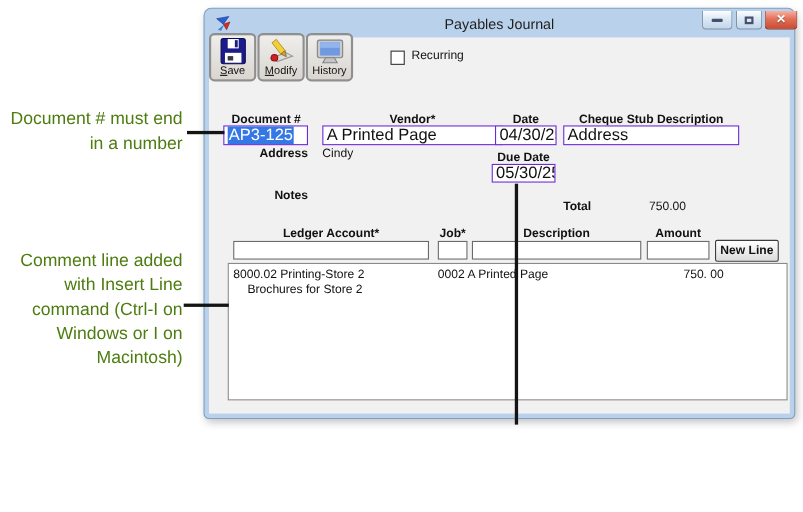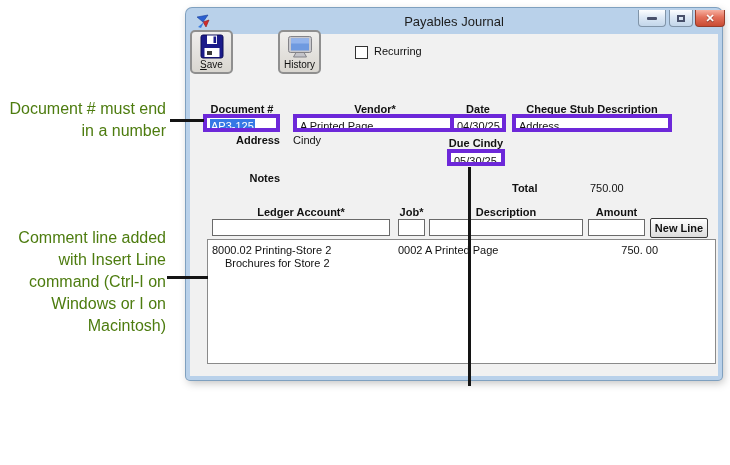--- a/index.html
+++ b/index.html
@@ -47,22 +47,22 @@
   .ul-first::first-letter { text-decoration:underline; }
 
   
   .checkbox { position:absolute; left:169px; top:38px; width:13px; height:13px; background:#fff; border:1px solid #333; }
   .check-label { position:absolute; left:188px; top:37px; font-size:11px; font-weight:normal; color:#111; }
 
   
   .lbl { position:absolute; font-size:11px; font-weight:bold; color:#111; }
   .val { position:absolute; font-size:11px; color:#111; }
   .field {
-    position:absolute; height:18px; background:#fff; border:4px solid #6d28d9;
-    font-size:11px; color:#111; line-height:16px; padding-left:3px; overflow:hidden;
+    position:absolute; height:18px; background:#fff; border:1px solid #6d28d9;
+    font-size:15px; color:#111; line-height:16px; padding-left:3px; overflow:hidden;
   }
   .sel { background:#3578e5; color:#fff; padding:1px 1px; }
 
   
   .grid-input { position:absolute; top:211px; height:17px; background:#fff; border:1px solid #6a6a6a; }
   .newline-btn {
     position:absolute; left:464px; top:210px; width:58px; height:20px;
     background:linear-gradient(#ffffff,#dcdcdc); border:1px solid #3c3c3c; border-radius:2px;
     font-size:11px; font-weight:bold; color:#111; text-align:center; line-height:18px;
   }
@@ -108,20 +108,31 @@
       <svg class="ticon" width="24" height="26" viewBox="0 0 24 26">
         <rect x="1" y="1" width="22" height="23" rx="2" fill="#1b1b8a" stroke="#0d0d55"></rect>
         <rect x="7" y="1.5" width="10" height="8.5" fill="#ffffff"></rect>
         <rect x="13.5" y="2.5" width="2.6" height="6.5" fill="#1b1b8a"></rect>
         <rect x="4.5" y="14" width="15" height="9" fill="#ffffff"></rect>
         <rect x="7" y="17" width="5" height="4" fill="#3a3a3a"></rect>
       </svg>
       <span class="tlabel ul-first">Save</span>
     </div>
 
+    <div class="toolbtn" style="left:48px;">
+      <svg class="ticon" width="28" height="26" viewBox="0 0 28 26">
+        <polygon points="4,19 18,14 24,17 10,22" fill="#dcdcdc" stroke="#9a9a9a"></polygon>
+        <g transform="rotate(-38 14 12)">
+          <rect x="11.5" y="1" width="5" height="13" fill="#f2cf3a" stroke="#b8941f" stroke-width="0.8"></rect>
+          <polygon points="11.5,14 16.5,14 14,19" fill="#caa53d" stroke="#8a6a20" stroke-width="0.7"></polygon>
+        </g>
+        <circle cx="7.5" cy="18.5" r="3" fill="#d42020" stroke="#8d1414"></circle>
+      </svg>
+      <span class="tlabel ul-first">Modify</span>
+    </div>
 
     <div class="toolbtn" style="left:92px;">
       <svg class="ticon" width="28" height="26" viewBox="0 0 28 26">
         <rect x="2.5" y="2.5" width="23" height="16" rx="2" fill="#c9c9ce" stroke="#838388"></rect>
         <rect x="5" y="4.5" width="18" height="12" fill="#6f9ae0"></rect>
         <rect x="5" y="4.5" width="18" height="5" fill="#93b4ec"></rect>
         <polygon points="10,18.5 18,18.5 20.5,23 7.5,23" fill="#c4c4c9" stroke="#838388"></polygon>
       </svg>
       <span class="tlabel">History</span>
     </div>
@@ -137,21 +148,21 @@
 
     <div class="lbl" style="left:264px; top:95px; width:56px; text-align:center;">Date</div>
     <div class="field" style="left:264px; top:106px; width:56px;">04/30/25</div>
 
     <div class="lbl" style="left:320px; top:95px; width:172px; text-align:center;">Cheque Stub Description</div>
     <div class="field" style="left:326px; top:106px; width:160px;">Address</div>
 
     <div class="lbl" style="left:17px; top:126px; width:77px; text-align:right;">Address</div>
     <div class="val" style="left:107px; top:126px;">Cindy</div>
 
-    <div class="lbl" style="left:261px; top:129px; width:58px; text-align:center;">Due Cindy</div>
+    <div class="lbl" style="left:261px; top:129px; width:58px; text-align:center;">Due Date</div>
     <div class="field" style="left:261px; top:141px; width:58px; height:17px;">05/30/25</div>
 
     <div class="lbl" style="left:17px; top:164px; width:77px; text-align:right;">Notes</div>
 
     <div class="lbl" style="left:326px; top:174px;">Total</div>
     <div class="val" style="left:404px; top:174px;">750.00</div>
 
     <div class="lbl" style="left:26px; top:198px; width:178px; text-align:center;">Ledger Account*</div>
     <div class="lbl" style="left:198px; top:198px; width:55px; text-align:center;">Job*</div>
     <div class="lbl" style="left:243px; top:198px; width:154px; text-align:center;">Description</div>

